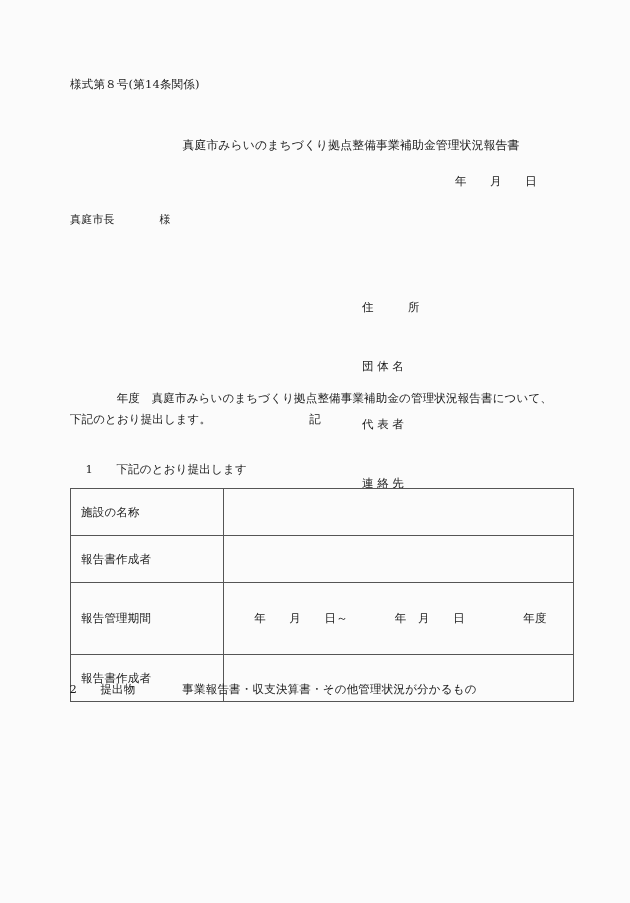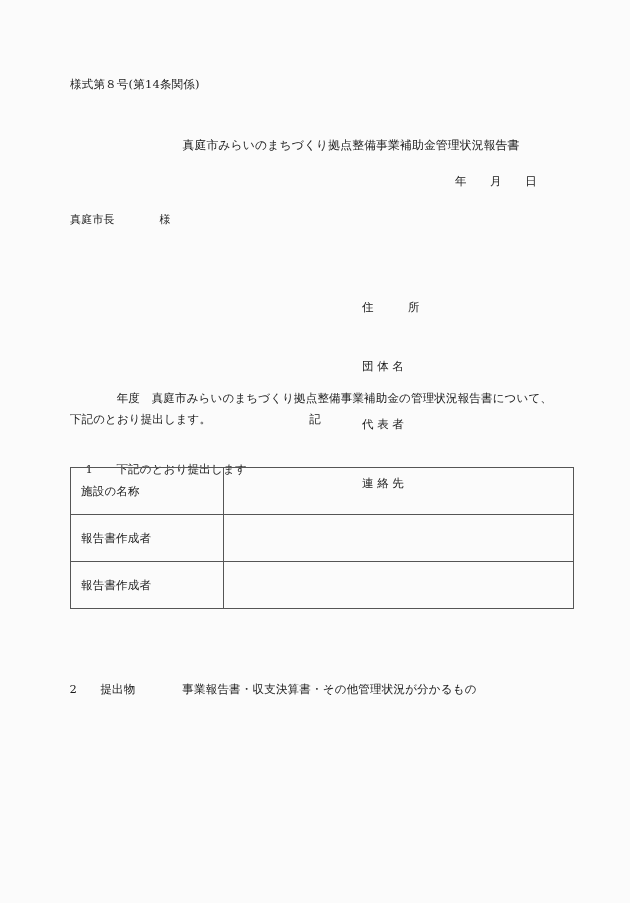--- a/index.html
+++ b/index.html
@@ -112,21 +112,21 @@
   .section-2 {
     left: 54px;
     top: 672px;
     font-size: 11.5px;
   }
 
   
   .info-table {
     position: absolute;
     left: 70px;
-    top: 467px;
+    top: 488px;
     width: 481px;
     border-collapse: collapse;
     table-layout: fixed;
     padding-left: 44px;
   }
   .info-table td {
     border: 1px solid #555555;
     font-size: 11.5px;
     vertical-align: middle;
     padding: 0;
@@ -181,20 +181,26 @@
     <tbody>
       <tr>
         <td class="label">施設の名称</td>
         <td class="value"></td>
       </tr>
       <tr>
         <td class="label">報告書作成者</td>
         <td class="value"></td>
       </tr>
       <tr>
+        <td class="label">報告管理期間</td>
+        <td class="value">
+          <span class="period">年　　月　　日～　　　　年　月　　日　　　　　年度</span>
+        </td>
+      </tr>
+      <tr>
         <td class="label">報告書作成者</td>
         <td class="value"></td>
       </tr>
     </tbody>
   </table>
 
   <div class="abs section-2">
     <span>2</span><span>　　</span><span>提出物</span><span>　　　　</span><span>事業報告書・収支決算書・その他管理状況が分かるもの</span>
   </div>
 

